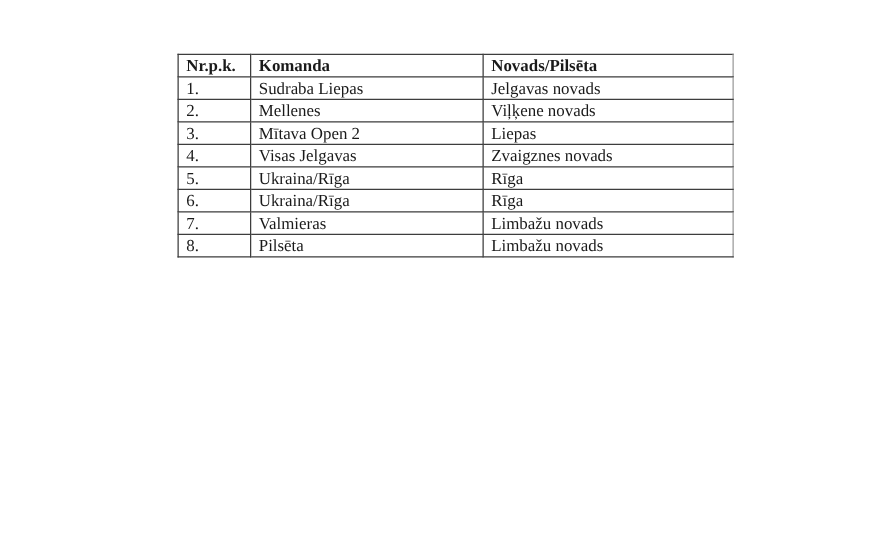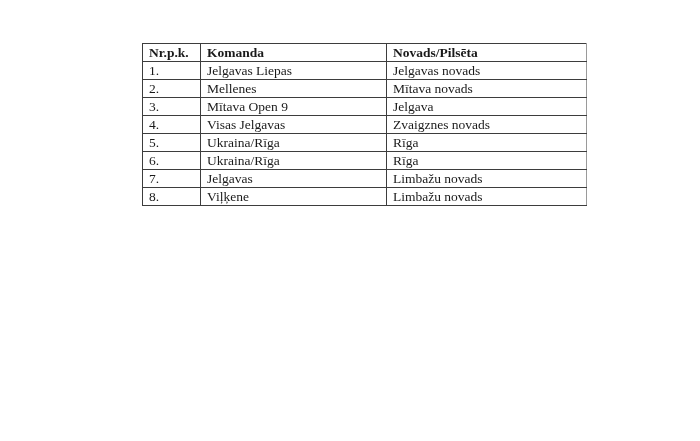--- a/index.html
+++ b/index.html
@@ -73,54 +73,54 @@
       <thead>
         <tr>
           <th>Nr.p.k.</th>
           <th>Komanda</th>
           <th>Novads/Pilsēta</th>
         </tr>
       </thead>
       <tbody id="table-body">
           <tr>
             <td>1.</td>
-            <td>Jelgavas Liepas</td>
+            <td>Sudraba Liepas</td>
             <td>Jelgavas novads</td>
           </tr>
           <tr>
             <td>2.</td>
             <td>Mellenes</td>
-            <td>Mītava novads</td>
+            <td>Viļķene novads</td>
           </tr>
           <tr>
             <td>3.</td>
-            <td>Mītava Open 9</td>
-            <td>Jelgava</td>
+            <td>Mītava Open 2</td>
+            <td>Liepas</td>
           </tr>
           <tr>
             <td>4.</td>
             <td>Visas Jelgavas</td>
             <td>Zvaigznes novads</td>
           </tr>
           <tr>
             <td>5.</td>
             <td>Ukraina/Rīga</td>
             <td>Rīga</td>
           </tr>
           <tr>
             <td>6.</td>
             <td>Ukraina/Rīga</td>
             <td>Rīga</td>
           </tr>
           <tr>
             <td>7.</td>
-            <td>Jelgavas</td>
+            <td>Valmieras</td>
             <td>Limbažu novads</td>
           </tr>
           <tr>
             <td>8.</td>
-            <td>Viļķene</td>
+            <td>Pilsēta</td>
             <td>Limbažu novads</td>
           </tr>
         </tbody>
     </table>
   </div>
 </div>
 
 </body></html>

